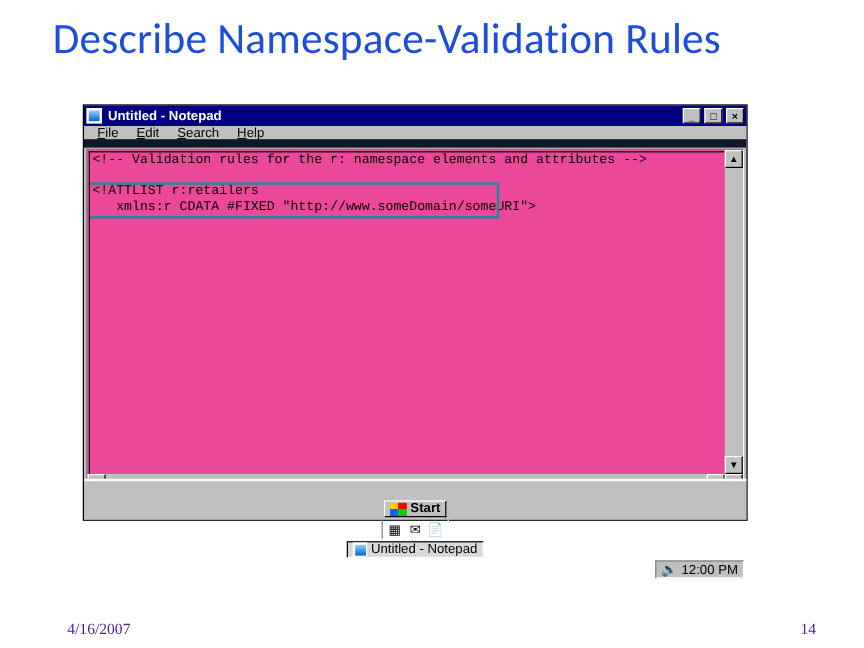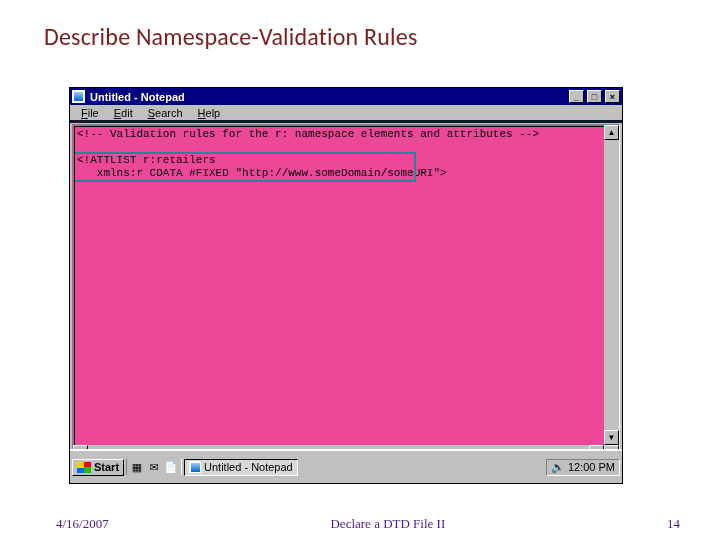--- a/index.html
+++ b/index.html
@@ -6,32 +6,32 @@
   body {
     margin: 0;
     width: 720px;
     height: 540px;
     background: #fff;
     font-family: Calibri, Arial, sans-serif;
     position: relative;
     overflow: hidden;
   }
   .slide-title {
-    color: #7f1d1d;
-    font-size: 24px;
+    color: #1d4ed8;
+    font-size: 36px;
     font-weight: 400;
-    padding: 22px 0 8px 44px;
+    padding: 10px 0 8px 44px;
     letter-spacing: 0.2px;
   }
   .app-frame {
     position: absolute;
     left: 69px;
     top: 87px;
     width: 554px;
-    height: 397px;
+    height: 347px;
     background: #c0c0c0;
     border: 1px solid #000;
   }
   .titlebar {
     height: 17px;
     background: #000080;
     display: flex;
     align-items: center;
     padding: 0 2px;
     gap: 3px;
@@ -70,21 +70,21 @@
     justify-content: center;
     color: #000;
   }
   .menubar {
     height: 18px;
     background: #c0c0c0;
     display: flex;
     align-items: center;
     padding-left: 4px;
     gap: 1px;
-    border-bottom: 3px solid #0f172a;
+    border-bottom: 7px solid #0f172a;
     font: 11px "MS Sans Serif", Tahoma, sans-serif;
   }
   .menu-item {
     padding: 1px 7px;
   }
   .menu-item u { text-decoration: underline; }
   .editor-wrap {
     position: absolute;
     left: 2px;
     top: 36px;
@@ -147,20 +147,21 @@
     position: absolute;
     left: 0; right: 0; bottom: 0;
     height: 22px;
     background: #c0c0c0;
     border-top: 2px solid #fff;
     display: flex;
     align-items: center;
     padding: 16px 2px;
     gap: 2px;
     font: 11px "MS Sans Serif", Tahoma, sans-serif;
+    flex-direction: column;
   }
   .start-btn,
   .task-btn,
   .tray {
     height: 17px;
     background: #c0c0c0;
     display: flex;
     align-items: center;
     gap: 3px;
     padding: 0 4px;
@@ -258,15 +259,14 @@
     </div>
     <div class="tray">
       <span>🔊</span>
       <span>12:00 PM</span>
     </div>
   </div>
 </div>
 
 <div class="footer">
   <span>4/16/2007</span>
-  <span>Declare a DTD File II</span>
   <span>14</span>
 </div>
 
 </body></html>

